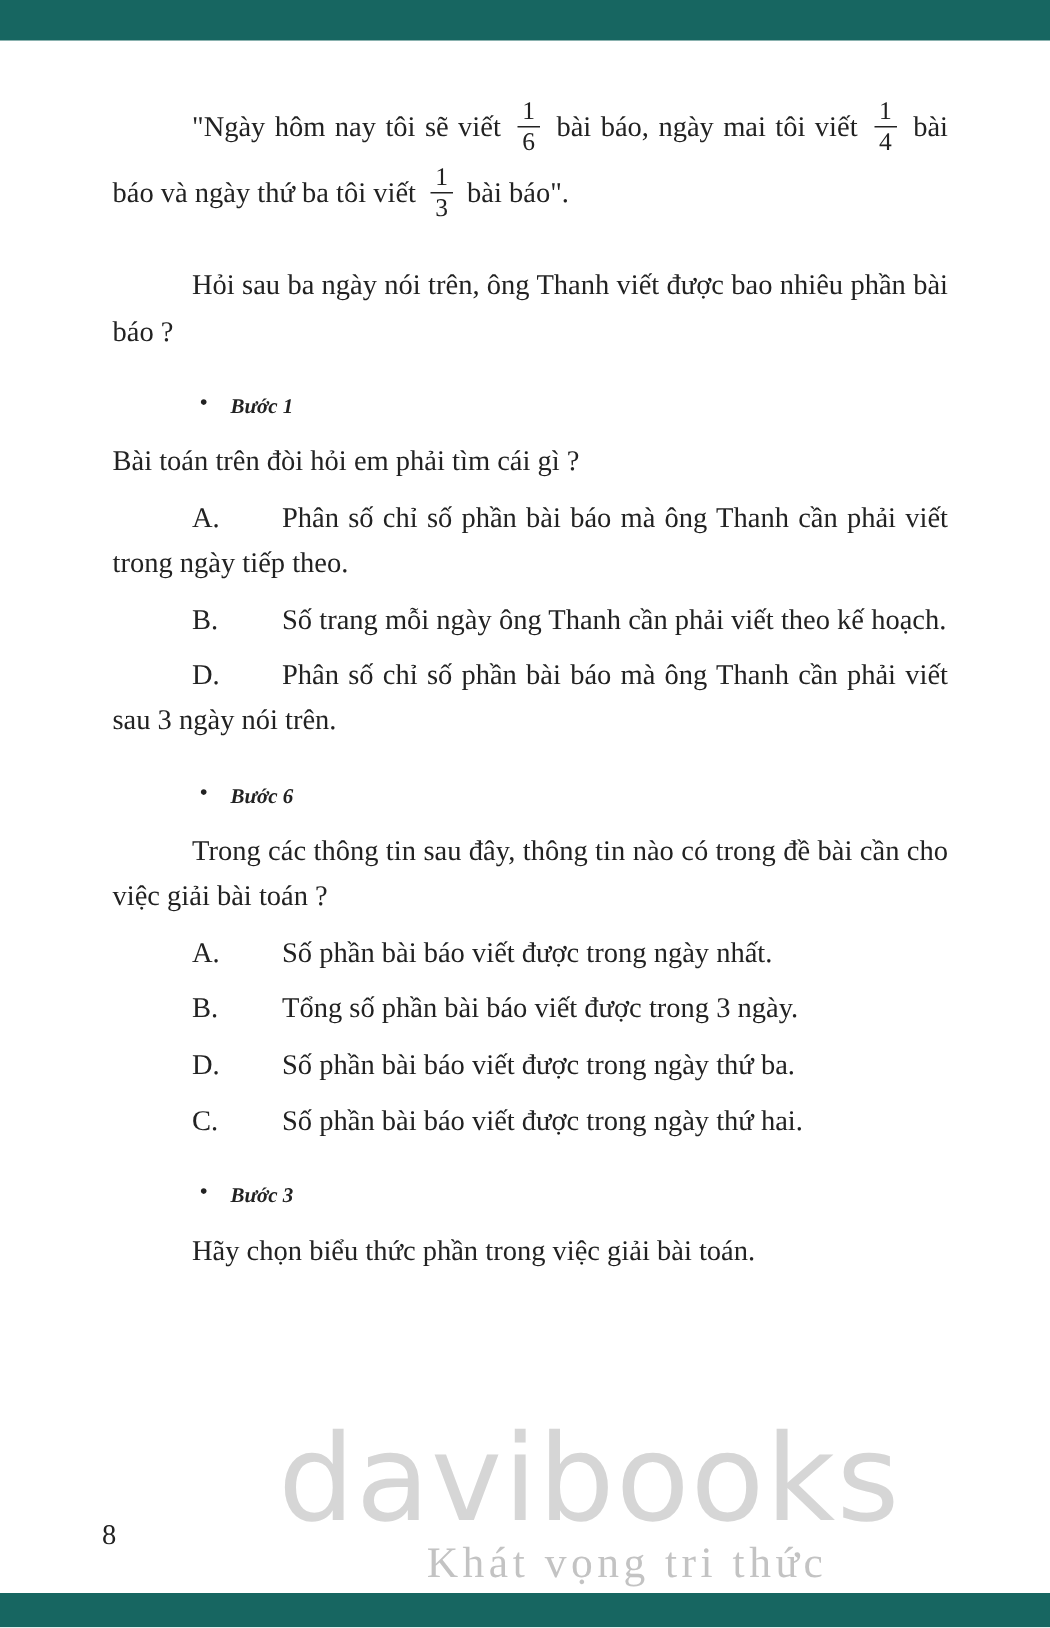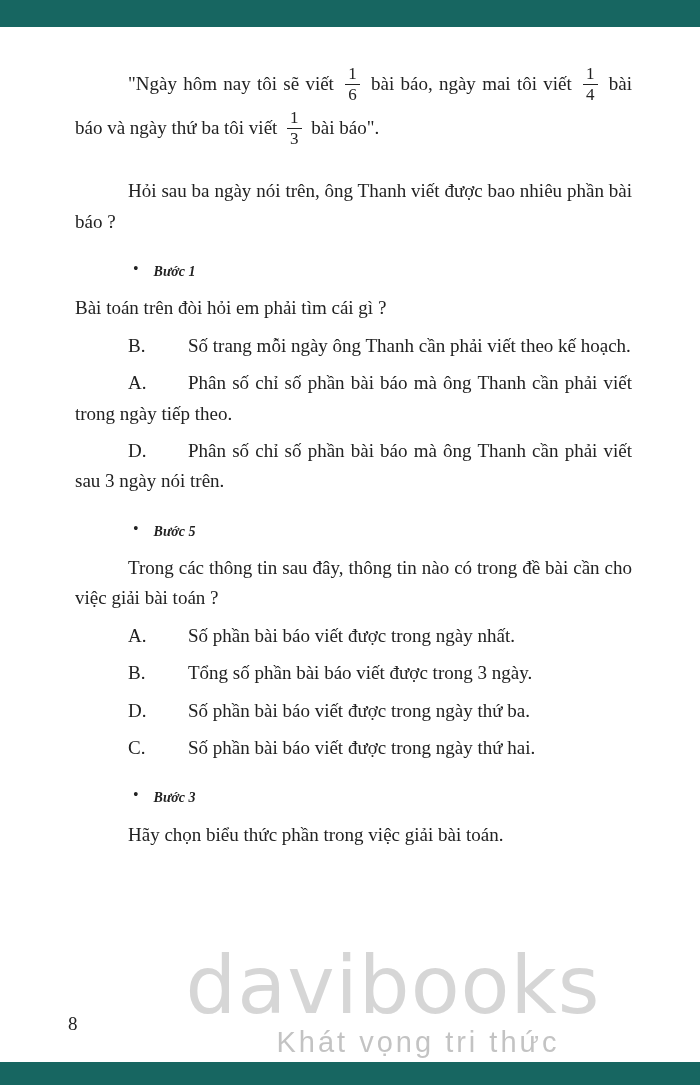--- a/index.html
+++ b/index.html
@@ -95,21 +95,21 @@
     font-size: 80px;
     font-weight: 400;
     line-height: 0.95;
     color: var(--watermark, #c9c9c9);
     opacity: 0.75;
     letter-spacing: 1px;
     text-shadow: 0 0 1px #ffffff;
     margin-left: 40px;
   }
   .wm-tagline {
-    font-family: Liberation Sans, sans-serif;
+    font-family: Liberation Serif, serif;
     font-size: 29px;
     color: #b5b5b5;
     opacity: 0.8;
     letter-spacing: 3px;
     margin-top: 2px;
     margin-left: 90px;
   }
 
   .page-number {
     position: absolute;
@@ -152,27 +152,27 @@
       <span>bài báo".</span>
     </p>
 
     <p class="indent para-question">Hỏi sau ba ngày nói trên, ông Thanh viết được bao nhiêu phần bài báo ?</p>
 
     <div class="step-head">
       <span class="bullet">•</span>
       <span class="step-label">Bước 1</span>
     </div>
     <p class="prompt">Bài toán trên đòi hỏi em phải tìm cái gì ?</p>
+    <p class="option"><span class="opt-key">A.</span><span>Phân số chỉ số phần bài báo mà ông Thanh cần phải viết trong ngày tiếp theo.</span></p>
     <p class="option"><span class="opt-key">B.</span><span>Số trang mỗi ngày ông Thanh cần phải viết theo kế hoạch.</span></p>
-    <p class="option"><span class="opt-key">A.</span><span>Phân số chỉ số phần bài báo mà ông Thanh cần phải viết trong ngày tiếp theo.</span></p>
     <p class="option"><span class="opt-key">D.</span><span>Phân số chỉ số phần bài báo mà ông Thanh cần phải viết sau 3 ngày nói trên.</span></p>
 
     <div class="step-head">
       <span class="bullet">•</span>
-      <span class="step-label">Bước 5</span>
+      <span class="step-label">Bước 6</span>
     </div>
     <p class="prompt indent">Trong các thông tin sau đây, thông tin nào có trong đề bài cần cho việc giải bài toán ?</p>
     <p class="option"><span class="opt-key">A.</span><span>Số phần bài báo viết được trong ngày nhất.</span></p>
     <p class="option"><span class="opt-key">B.</span><span>Tổng số phần bài báo viết được trong 3 ngày.</span></p>
     <p class="option"><span class="opt-key">D.</span><span>Số phần bài báo viết được trong ngày thứ ba.</span></p>
     <p class="option"><span class="opt-key">C.</span><span>Số phần bài báo viết được trong ngày thứ hai.</span></p>
 
     <div class="step-head">
       <span class="bullet">•</span>
       <span class="step-label">Bước 3</span>

